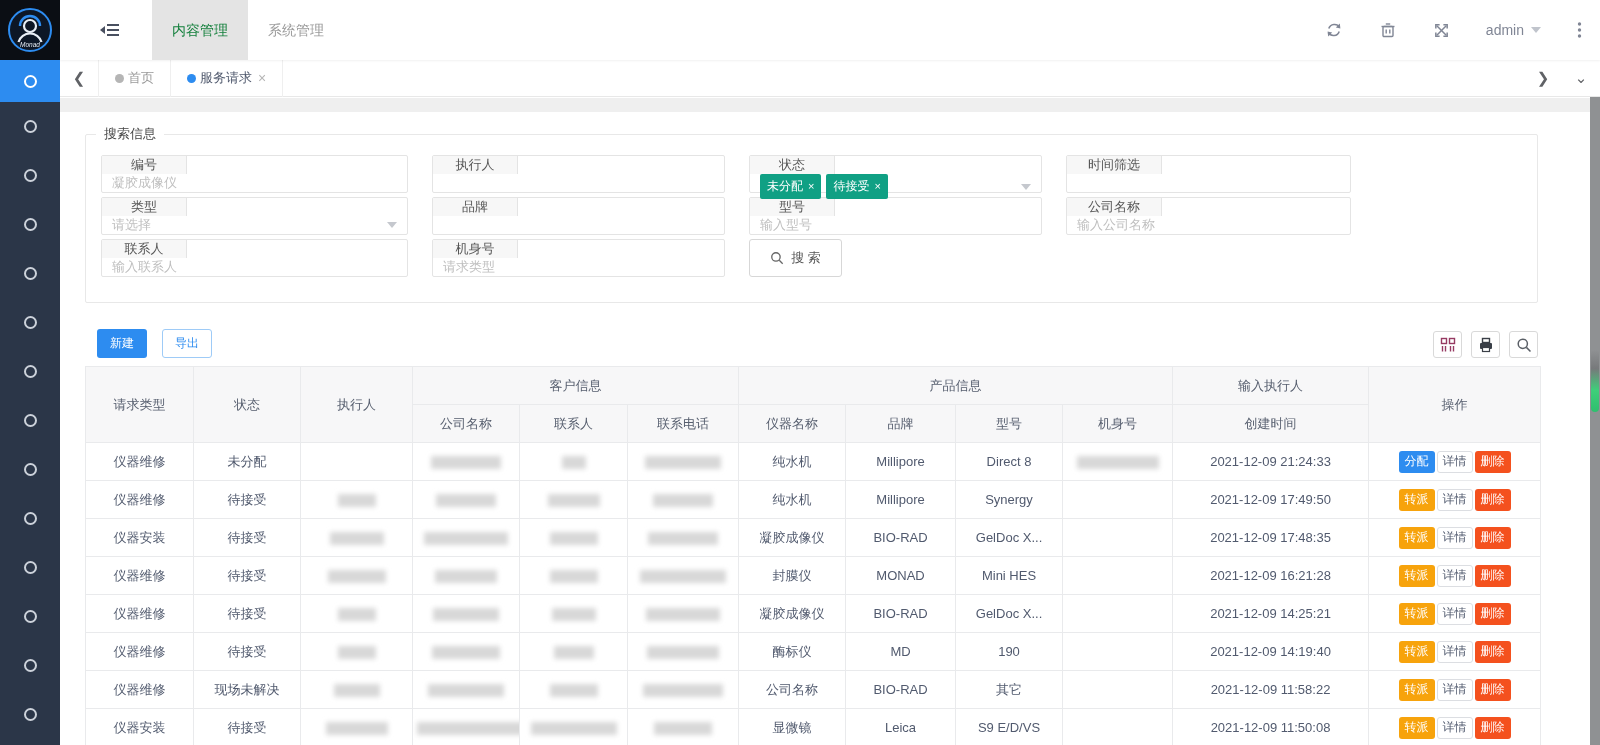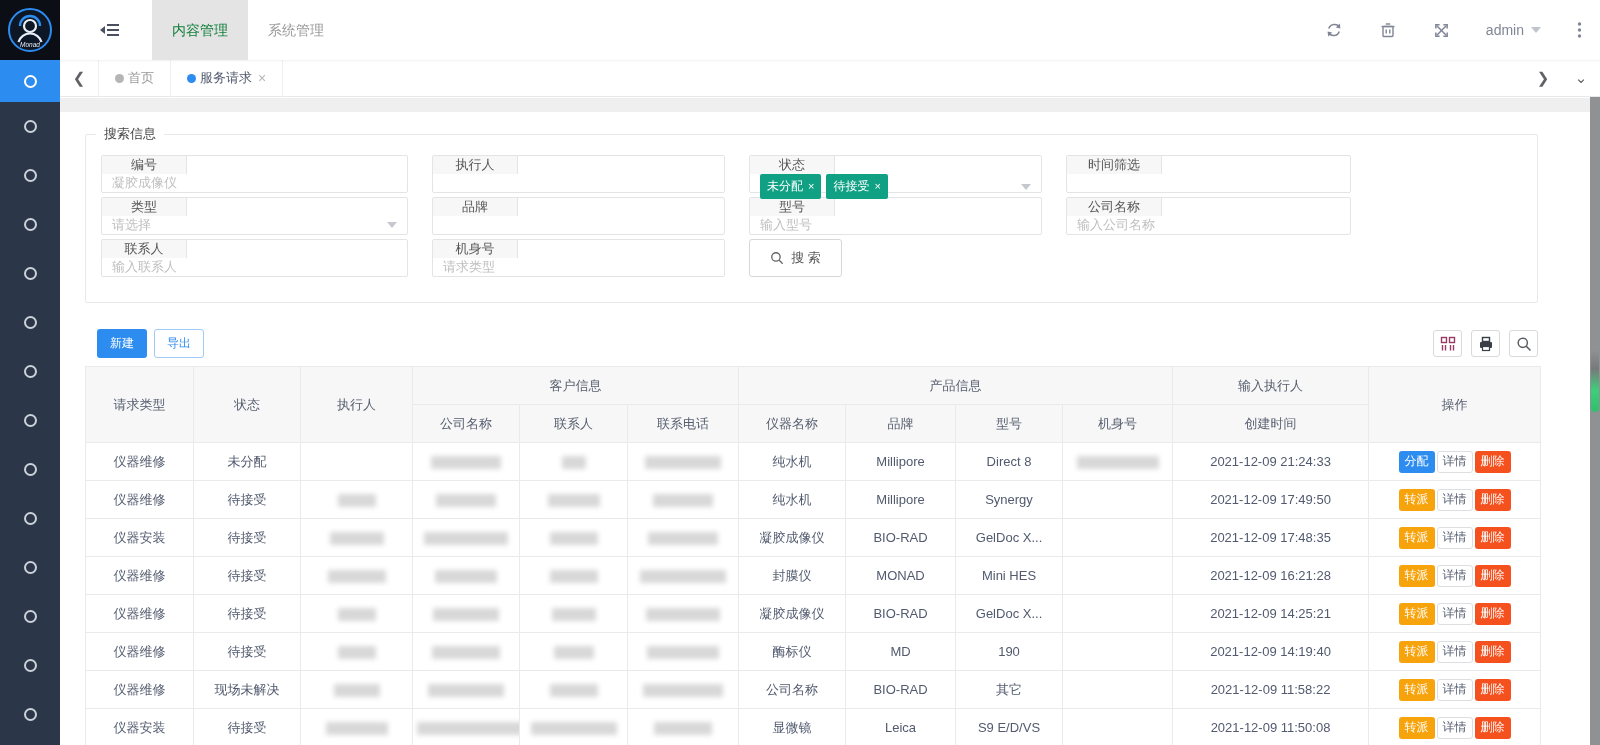--- a/index.html
+++ b/index.html
@@ -45,21 +45,21 @@
   .search-grid { display:grid; grid-template-columns:307px 293px 293px 285px; column-gap:24px; row-gap:4px; padding:12px 0 0 15px; }
   .fld { display:flex; height:38px; border:1px solid #e4e4e4; border-radius:2px; background:#fff;flex-direction:column; }
   .fld-label { width:85px; flex:none; background:#f7f7f7; border-right:1px solid #e4e4e4; display:flex; align-items:center; justify-content:center; font-size:13px; color:#555; }
   .fld-label.wide { width:95px; }
   .fld-body { flex:1; display:flex; align-items:center; padding:0 10px; font-size:13px; color:#bfbfbf; position:relative; }
   .fld-caret { position:absolute; right:10px; width:0; height:0; border-left:5px solid transparent; border-right:5px solid transparent; border-top:6px solid #c5c8ce; }
   .tag { display:flex; align-items:center; gap:5px; background:#10a084; color:#fff; font-size:12px; padding:4px 7px; border-radius:2px; margin-right:5px; }
   .tag-x { font-size:11px; cursor:pointer; line-height:1; }
   .search-btn { width:93px; height:38px; border:1px solid #d7d7d7; border-radius:3px; background:#fff; display:flex; align-items:center; justify-content:center; gap:7px; font-size:13px; color:#555; cursor:pointer; }
 
-  .toolbar { position:absolute; left:25px; top:217px; width:1453px; height:29px; display:flex; align-items:center; }
+  .toolbar { position:absolute; left:25px; top:217px; width:1453px; height:29px; display:flex; align-items:flex-end;gap:8px; }
   .btn-new { margin-left:12px; height:29px; padding:0 13px; background:#2d8cf0; border:none; border-radius:3px; color:#fff; font-size:12px; cursor:pointer; }
   .btn-export { margin-left:7px; height:29px; padding:0 12px; background:#fff; border:1px solid #9ecbf7; border-radius:3px; color:#2d8cf0; font-size:12px; cursor:pointer; }
   .tool-icons { margin-left:auto; display:flex; gap:9px; }
   .icon-btn { width:29px; height:27px; border:1px solid #d9d9d9; border-radius:3px; background:#fff; display:flex; align-items:center; justify-content:center; cursor:pointer; }
 
   table.grid-table { position:absolute; left:25px; top:254px; width:1455px; border-collapse:collapse; table-layout:fixed; font-size:13px; color:#515a6e; }
   .grid-table th, .grid-table td { border:1px solid #e9eaec; text-align:center; height:38px; padding:0 4px; font-weight:normal; overflow:hidden; white-space:nowrap; }
   .grid-table thead th { background:#f7f7f8; color:#565e6e; }
   .redacted { display:inline-block; height:13px; background:#d8d8d8; border-radius:1px; filter:blur(2.5px); vertical-align:middle; }
   .btns { display:flex; justify-content:center; gap:2px; }

